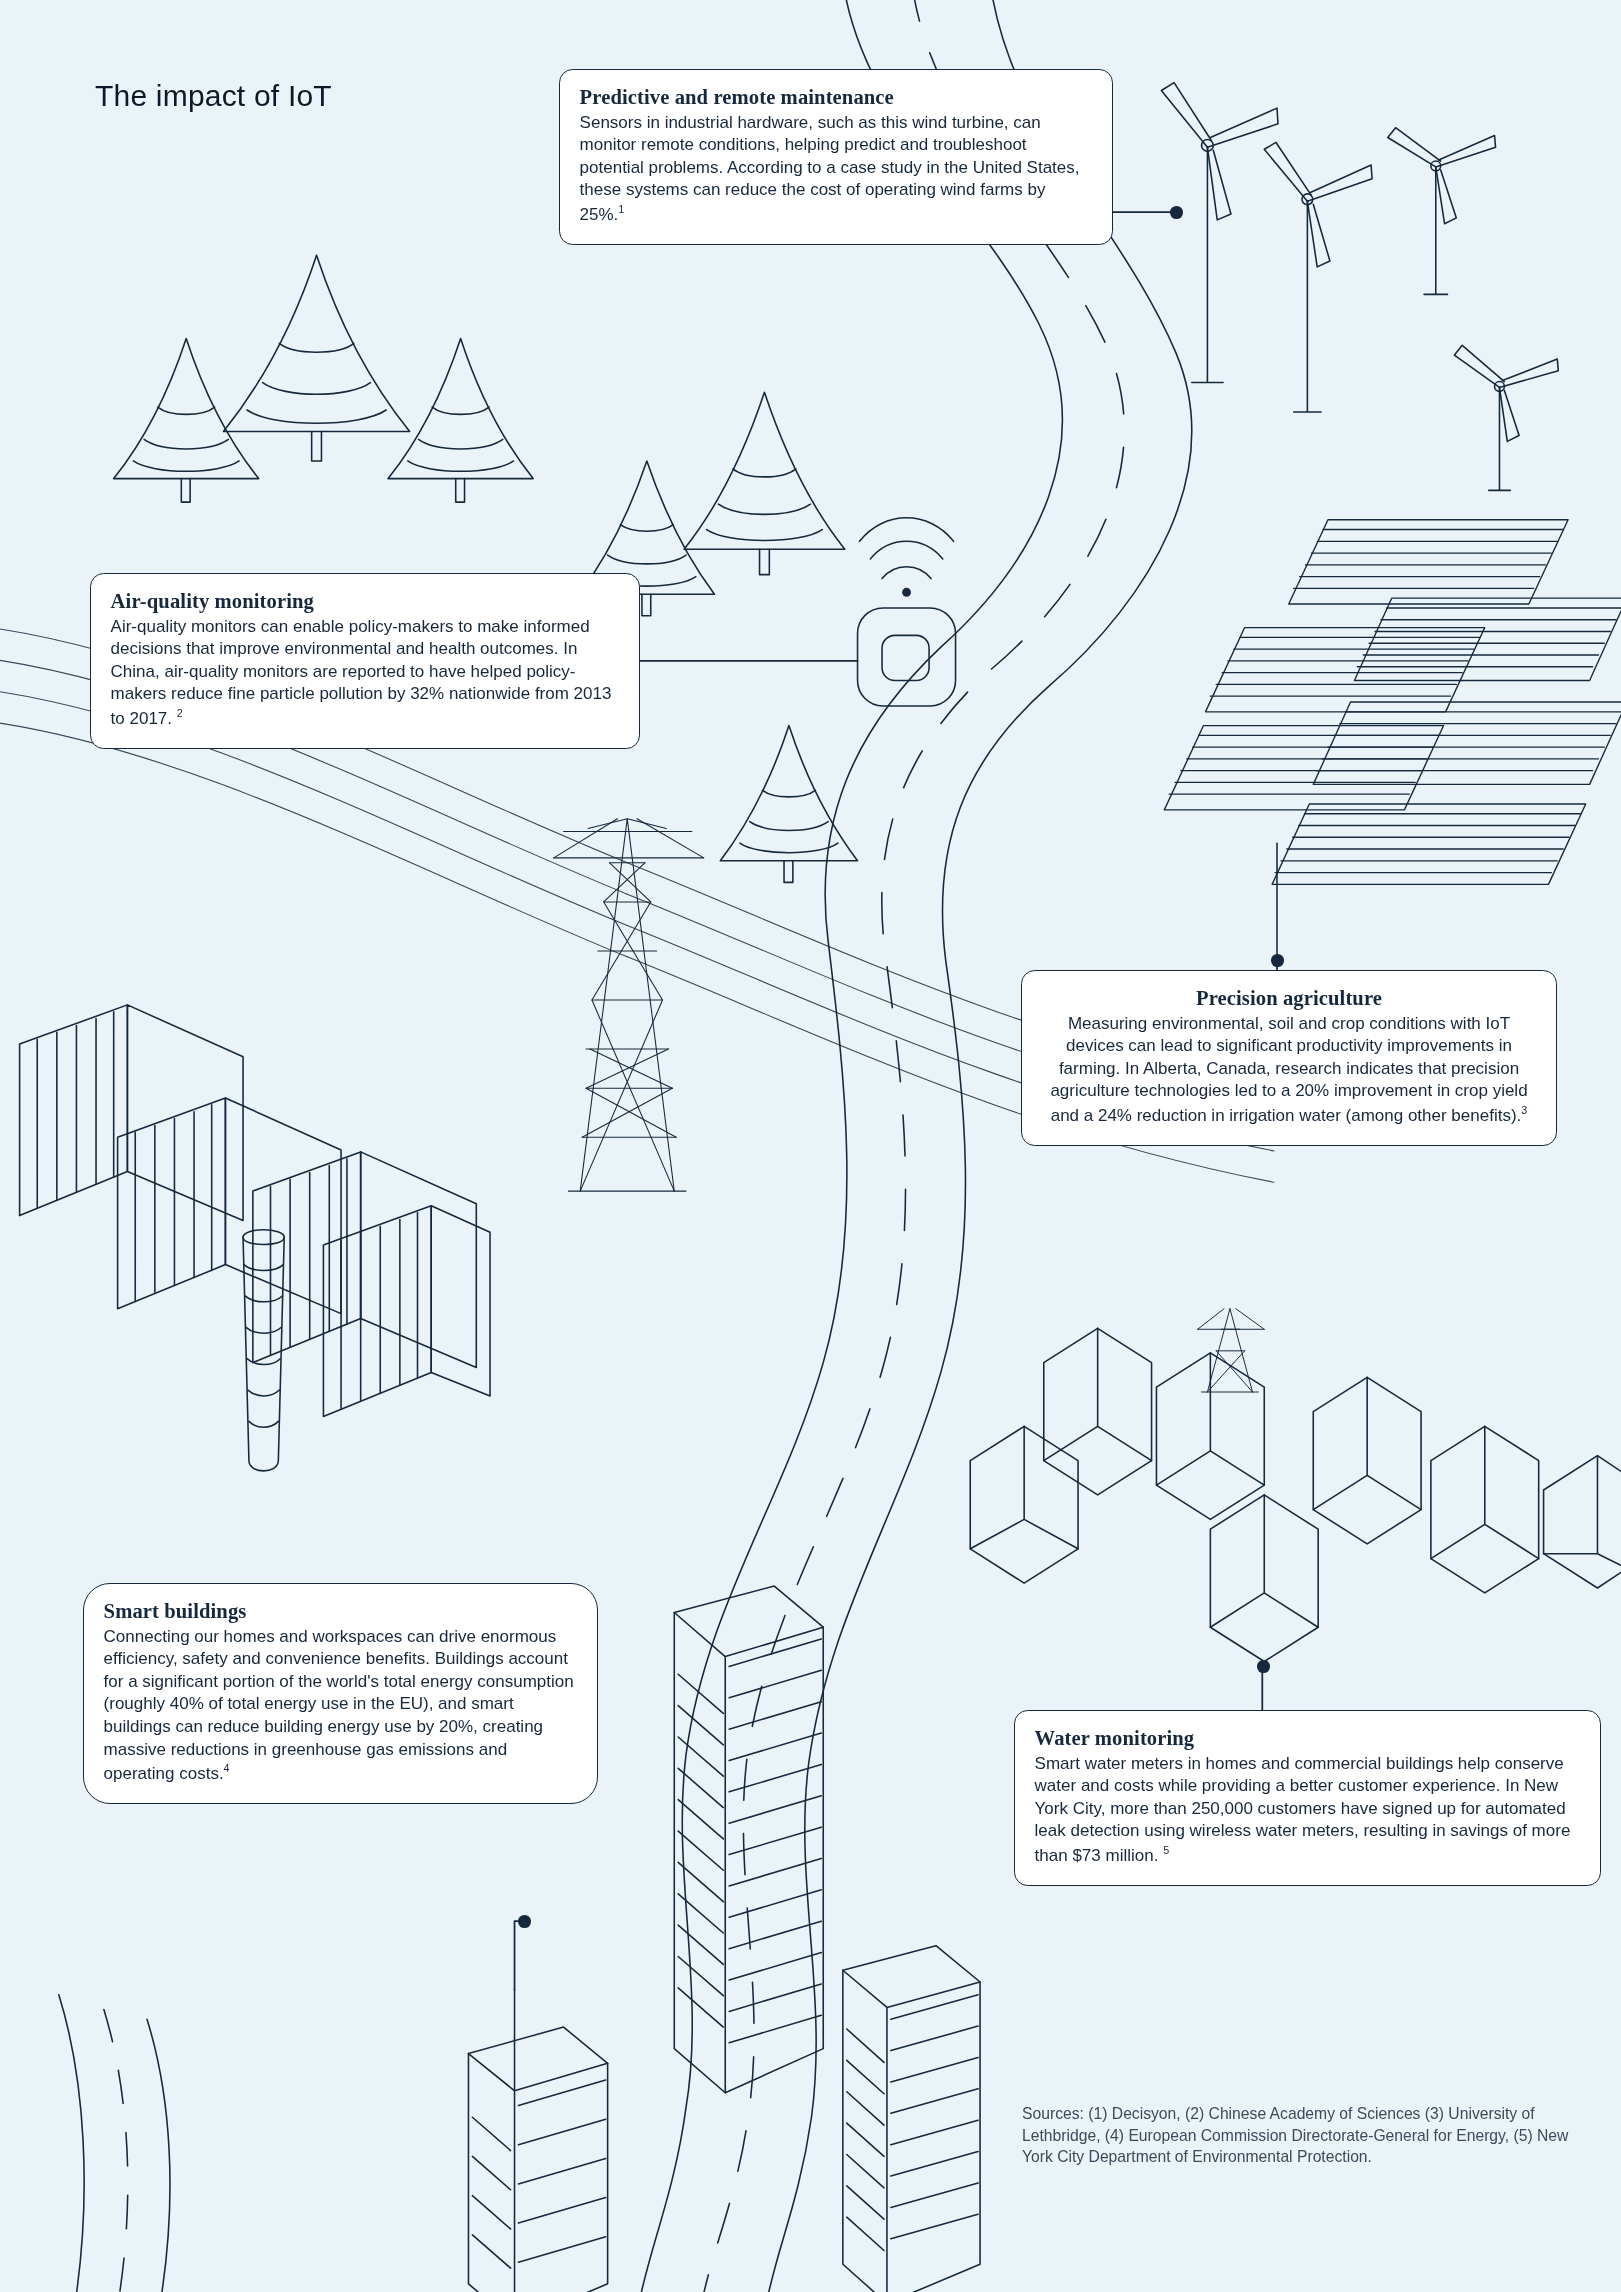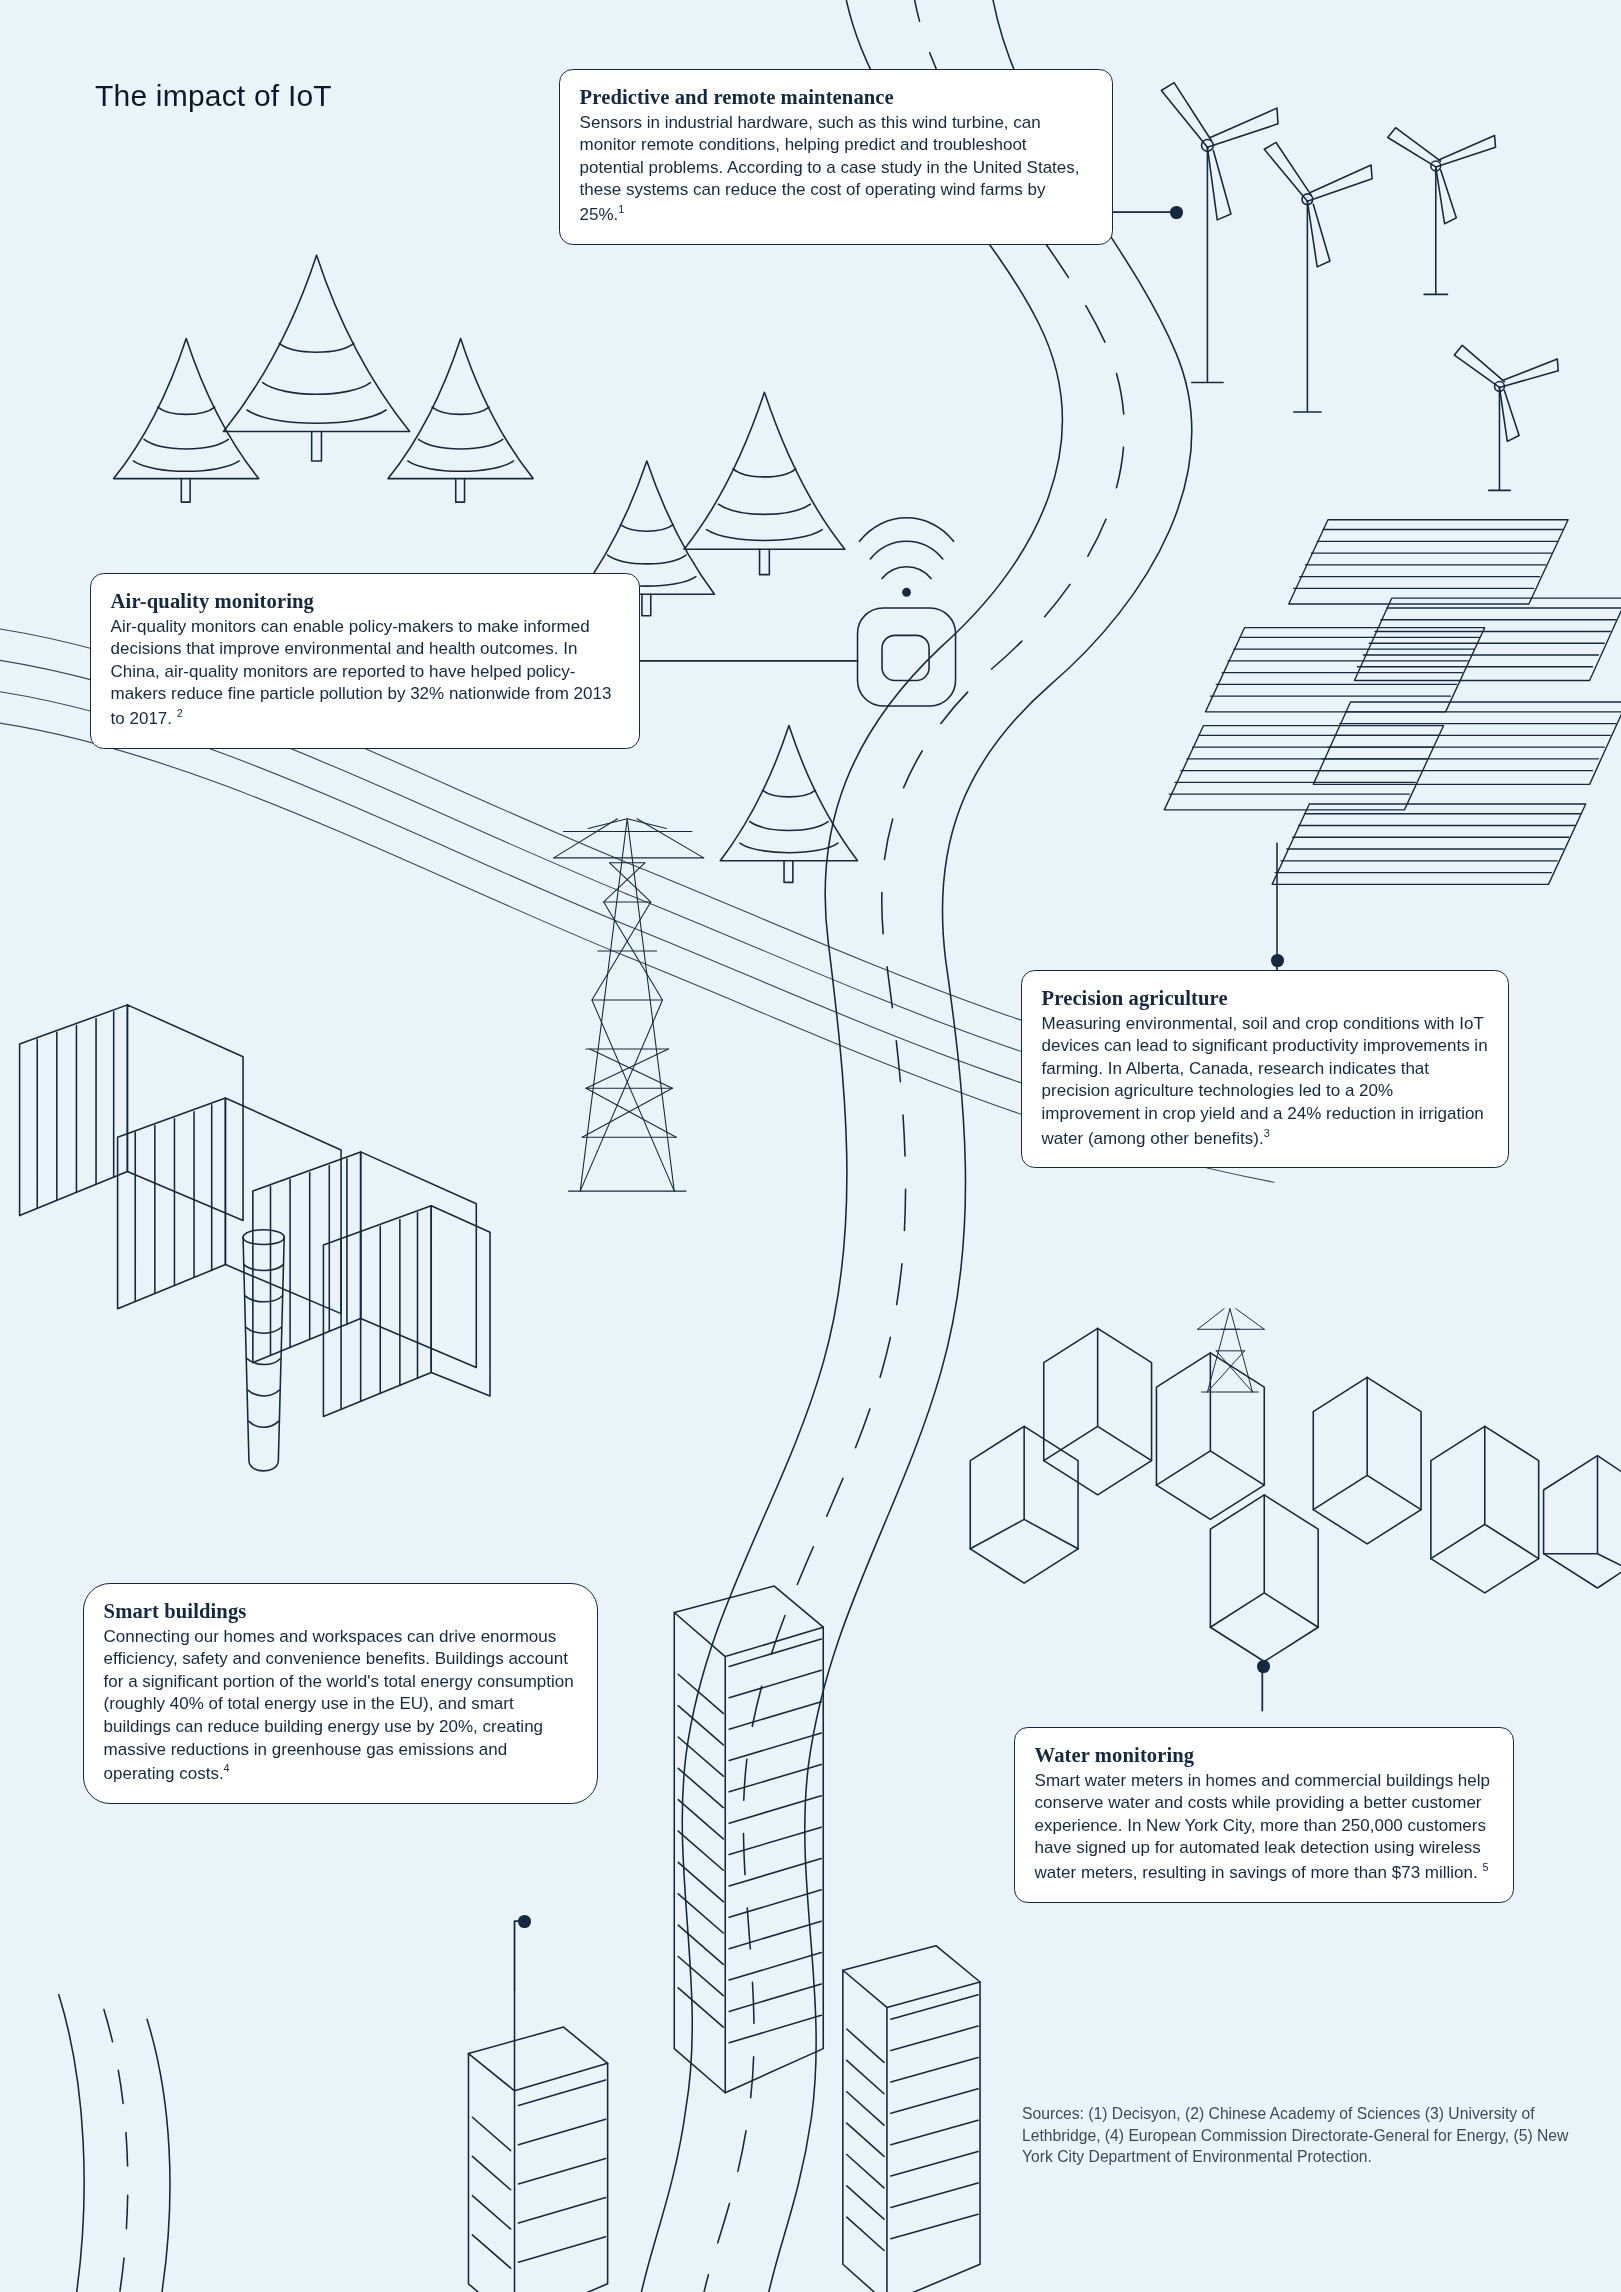--- a/index.html
+++ b/index.html
@@ -74,23 +74,23 @@
     left: 1022px;
     top: 2103px;
     width: 549px;
     font-size: 15.7px;
     line-height: 1.38;
     color: #3b4a5c;
   }
   
   #c-pred  { left: 559px;  top: 69px;   width: 554px; }
   #c-air   { left: 90px;   top: 573px;  width: 550px; }
-  #c-agri  { left: 1021px; top: 970px;  width: 488px; }
+  #c-agri  { left: 1021px; top: 970px;  width: 536px; text-align: center; }
   #c-smart { left: 83px;   top: 1583px; width: 515px; border-radius: 27px; }
-  #c-water { left: 1014px; top: 1710px; width: 500px; margin-top: 17px; }
+  #c-water { left: 1014px; top: 1710px; width: 587px; }
 </style>
 </head>
 <body>
 
 <div id="scene">
 
   <svg class="art" viewBox="0 0 1654 2339">
     <g fill="none" stroke="#16283d" stroke-width="1.6" stroke-linejoin="round" stroke-linecap="round">
 
       <g>

